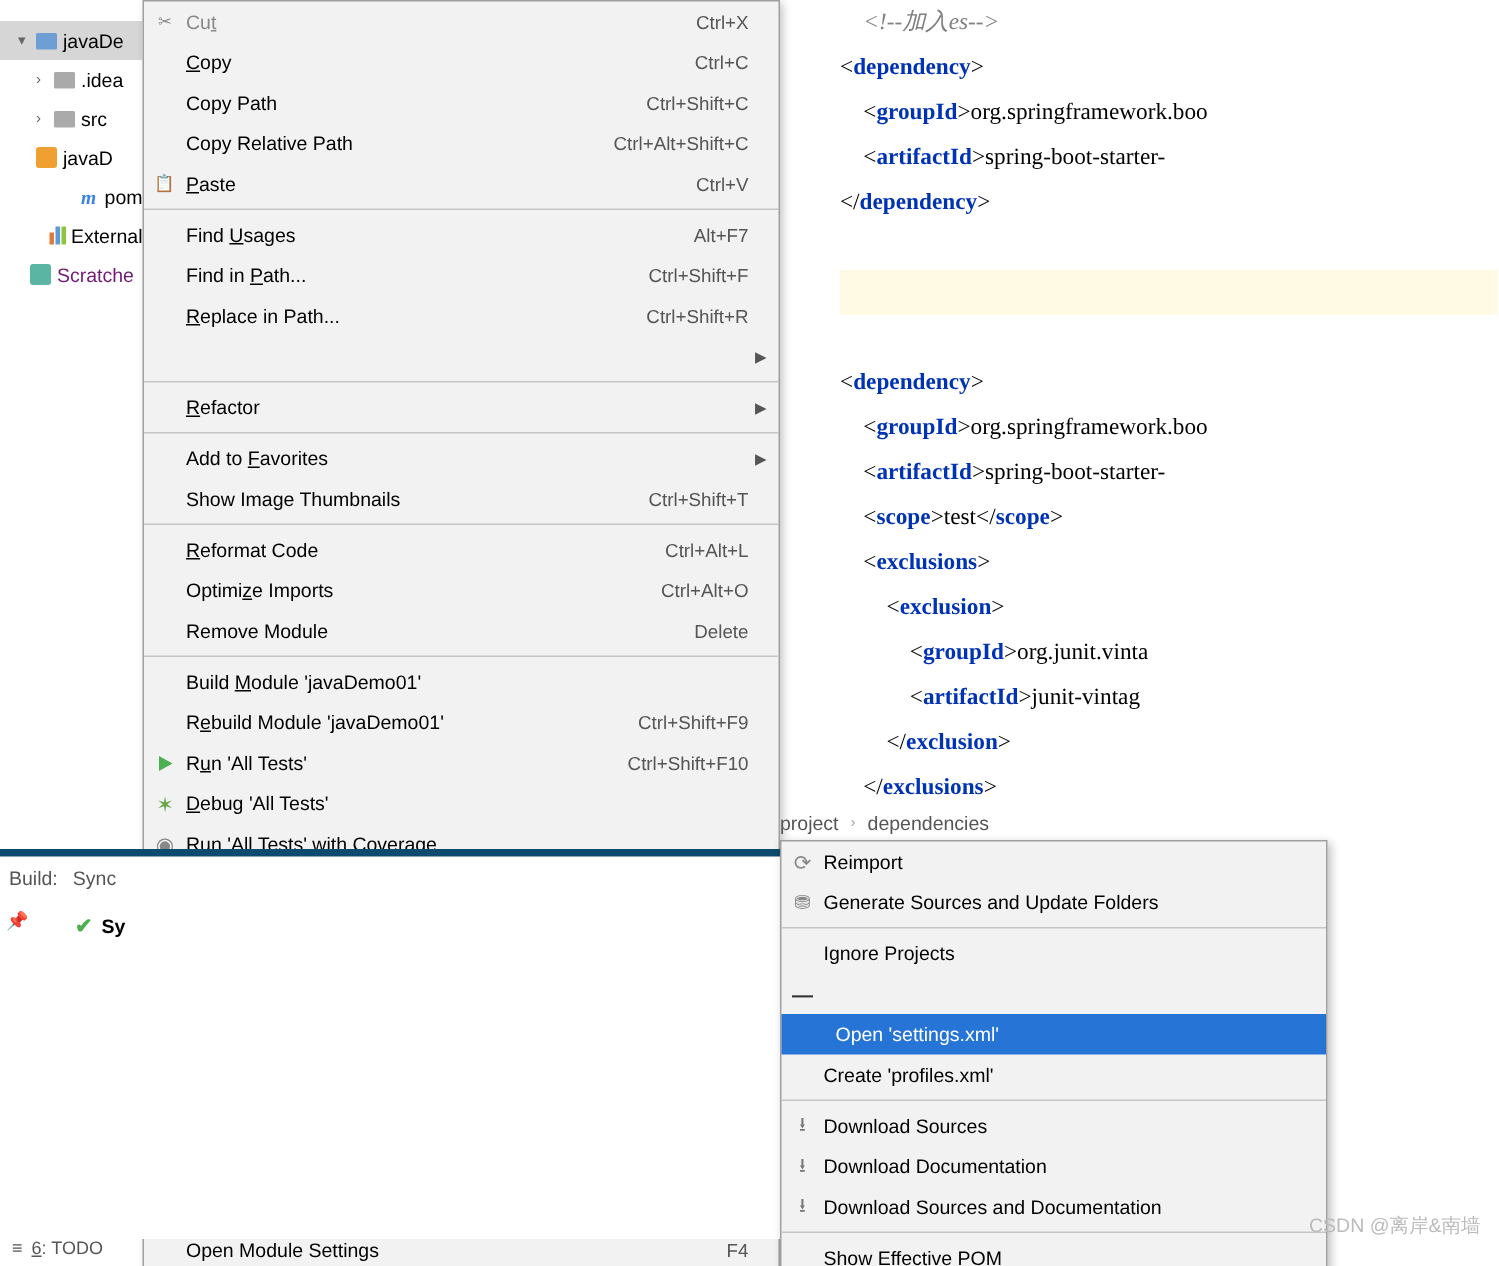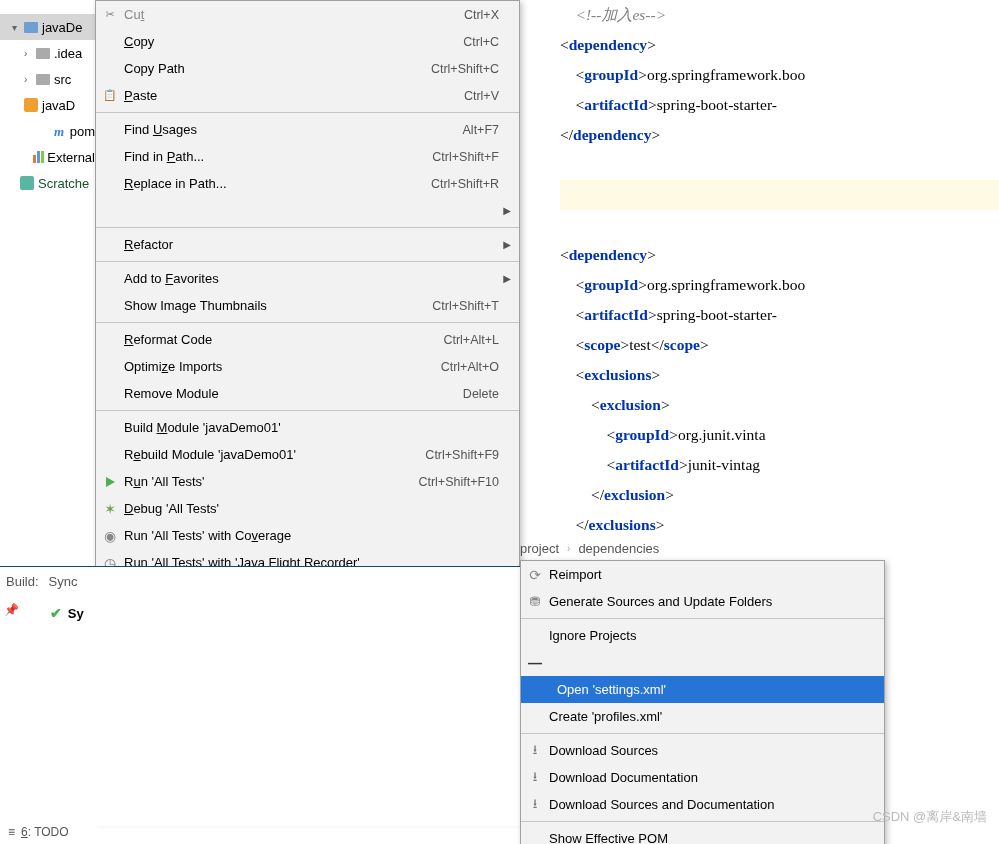--- a/index.html
+++ b/index.html
@@ -44,21 +44,21 @@
 .code-editor .highlight { background: #fffae3; display:block; }
 .tag { color: #0033b3; font-weight: bold; }
 .comment { color: #808080; font-style: italic; }
 .br { color: #000; }
 
 
 .breadcrumb { position:absolute; left:520px; top:534px; height:28px; display:flex; align-items:center; color:#555; font-size:13px; gap:8px; }
 .breadcrumb .sep { color:#aaa; font-size:10px; }
 
 
-.build-panel { position: absolute; left:0; top:566px; height: 260px; width: 520px; border-top:1px solid #0c4a6e; background:#fff; }
+.build-panel { position: absolute; left:0; top:566px; height: 260px; width: 520px; border-top:5px solid #0c4a6e; background:#fff; }
 .build-header { display:flex; align-items:center; height:28px; padding-left:6px; color:#555; gap:10px; }
 .build-body { padding-left:50px; padding-top:10px; display:flex; align-items:center; gap:6px; font-weight:bold; }
 .check-icon { color:#4caf50; font-size:14px; }
 .pin-icon { color:#777; font-size:12px; }
 
 
 .bottom-bar { position:absolute; left:0; bottom:0; height:24px; display:flex; align-items:center; padding-left:8px; gap:6px; color:#555; font-size:12px; }
 .bottom-bar .u { text-decoration:underline; }
 
 
@@ -103,39 +103,43 @@
       <span style="margin-left:4px;color:#000">pom</span>
     </div>
     <div class="tree-item" style="padding-left: 24px;">
       <span class="tree-arrow"></span>
       <span class="ext-icon"></span>
       <span style="margin-left:4px;color:#000">External</span>
     </div>
     <div class="tree-item" style="padding-left: 8px;">
       <span class="tree-arrow"></span>
       <span class="scratch-icon"></span>
-      <span style="margin-left:4px;color:#14532d">Scratche</span>
+      <span style="margin-left:4px;color:#701a75">Scratche</span>
     </div>
   </div>
 
 <div class="context-menu" id="ctx">
     <div class="menu-item disabled">
       <span class="menu-icon">✂</span>
       <span class="label">Cu<span class="u">t</span></span>
       <span class="shortcut">Ctrl+X</span>
     </div>
     <div class="menu-item">
       <span class="label"><span class="u">C</span>opy</span>
       <span class="shortcut">Ctrl+C</span>
     </div>
     <div class="menu-item">
       <span class="label">Copy Path</span>
       <span class="shortcut">Ctrl+Shift+C</span>
     </div>
     <div class="menu-item">
+      <span class="label">Copy Relative Path</span>
+      <span class="shortcut">Ctrl+Alt+Shift+C</span>
+    </div>
+    <div class="menu-item">
       <span class="menu-icon">📋</span>
       <span class="label"><span class="u">P</span>aste</span>
       <span class="shortcut">Ctrl+V</span>
     </div>
     <div class="menu-sep"></div>
     <div class="menu-item">
       <span class="label">Find <span class="u">U</span>sages</span>
       <span class="shortcut">Alt+F7</span>
     </div>
     <div class="menu-item">

